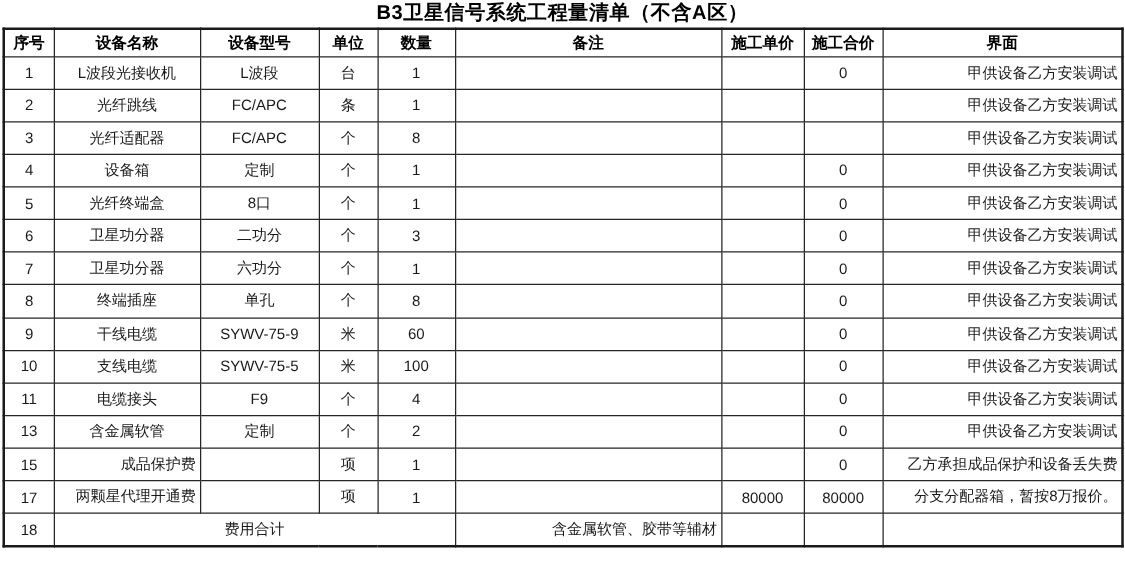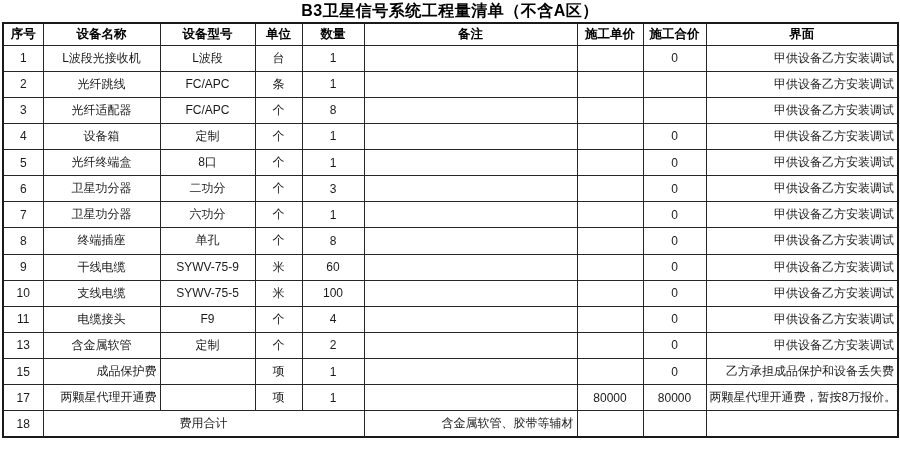--- a/index.html
+++ b/index.html
@@ -232,21 +232,21 @@
         </tr>
         <tr>
           <td class="c">17</td>
           <td class="l">两颗星代理开通费</td>
           <td class="c"></td>
           <td class="c">项</td>
           <td class="c">1</td>
           <td class="l"></td>
           <td class="c">80000</td>
           <td class="c">80000</td>
-          <td class="l">两颗星代理开通费，暂按8万报价。</td>
+          <td class="l">分支分配器箱，暂按8万报价。</td>
         </tr>
         <tr>
           <td class="c">18</td>
           <td class="c" colspan="4">费用合计</td>
           <td class="l">含金属软管、胶带等辅材</td>
           <td class="c"></td>
           <td class="c"></td>
           <td class="l"></td>
         </tr>
       </tbody>

